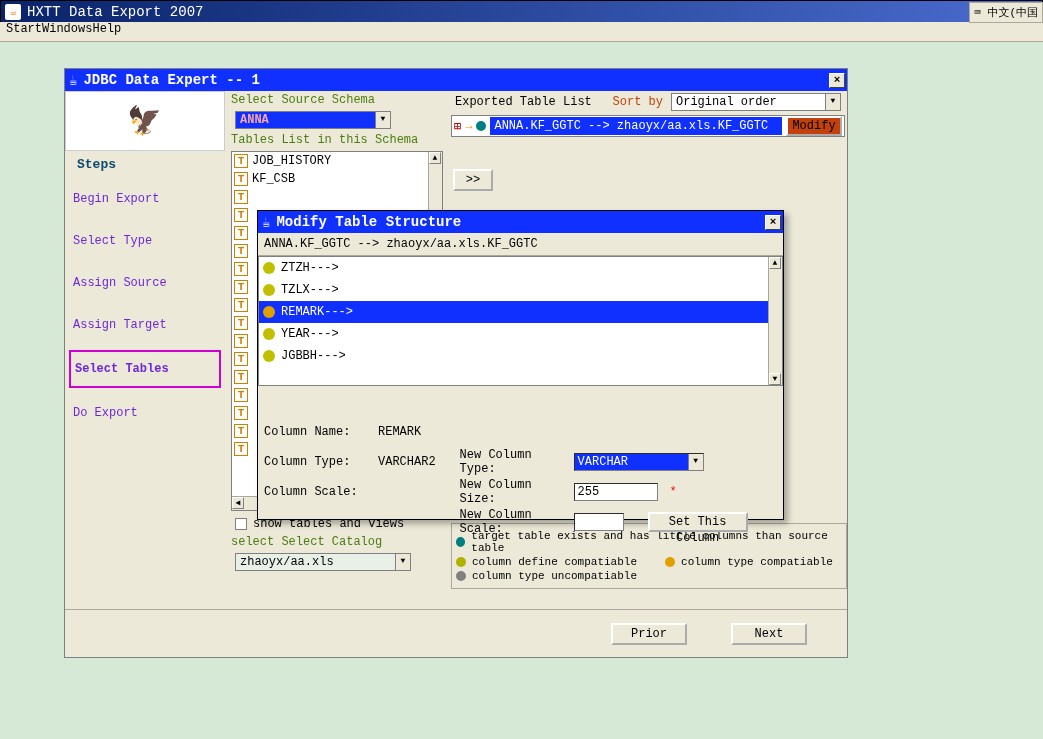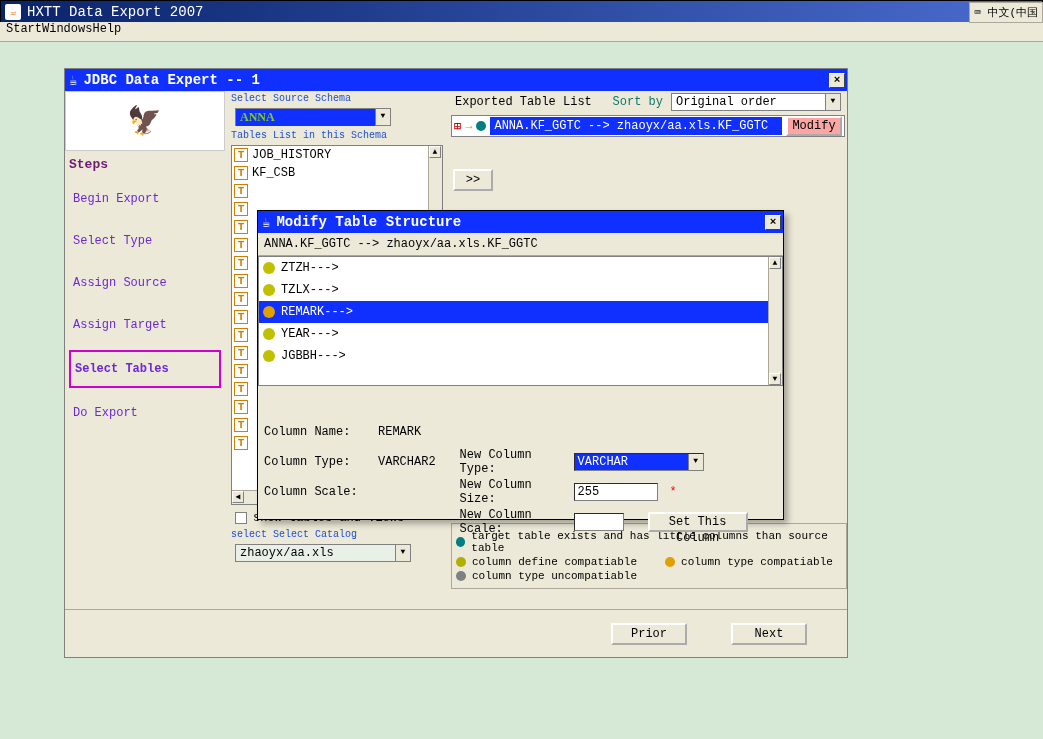--- a/index.html
+++ b/index.html
@@ -96,24 +96,24 @@
   }
   .eagle {
     width: 160px; height: 60px;
     background: #fff;
     border: 1px solid #ccc;
     display:flex; align-items:center; justify-content:center;
     font-size: 28px;
     color:#333;
   }
   .steps-heading {
-    color: #701a75;
+    color: #0c4a6e;
     font-weight: bold;
     font-size: 13px;
-    padding: 6px 4px;
+    padding: 6px 12px;
   }
   .step-item {
     padding: 14px 8px;
     font-size: 12px;
     color: #6d28d9;
     cursor: pointer;
     font-family: Liberation Mono, monospace;
   }
   .step-item.current {
     border: 2px solid #d000d0;
@@ -121,29 +121,29 @@
     margin: 4px;
     padding: 10px 4px;
   }
   
   .mid-col {
     position: absolute;
     left: 162px; top: 0;
     width: 220px;
     height: 530px;
   }
-  .label-row { padding: 2px 4px; font-size: 10px; color:#1d4ed8;font-family:Liberation Mono, monospace; }
+  .label-row { padding: 2px 4px; font-size: 12px; color:#4d7c0f;font-family:Liberation Mono, monospace; }
   .dropdown {
     display:flex;
     border: 1px solid #808080;
     background:#fff;
     height: 18px;
     align-items:center;
   }
-  .dropdown.selblue span:first-child { background:#1030ff; color:#84cc16;font-family:Liberation Serif, serif; }
+  .dropdown.selblue span:first-child { background:#1030ff; color:#fca5a5; }
   .dropdown span:first-child { flex:1; padding:1px 4px; font-weight:bold; font-size:12px; }
   .drop-arrow {
     width:15px; height:16px;
     background:#ece9d8;
     border-left:1px solid #808080;
     text-align:center; line-height:14px;
     font-size:8px;
   }
   .tables-list {
     border: 1px solid #808080;
@@ -215,42 +215,42 @@
     left: 386px; top: 0;
     width: 394px;
     font-size:12px;
   }
   .sort-row {
     display:flex; align-items:center;
     gap: 8px;
     padding: 2px 4px;
     justify-content: space-between;
   }
-  .sort-row .lbl-blue { color:#0f766e; }
+  .sort-row .lbl-blue { color:#c2410c; }
   .export-list {
     border:1px solid #808080;
     background:#fff;
     margin:2px 0 0 0;
     height: 22px;
     display:flex;
     align-items:center;
   }
   .export-list .erow {
     display:flex; align-items:center;
     height:20px; gap:4px; padding:0 2px;
     width:100%;
   }
   .export-list .erow .mapping {
     background:#1030ff; color:#fff;
     flex:1; padding:2px 4px;
   }
   .modify-btn {
     width:56px; height:20px;
     border:2px outset #fff;
-    background:#fca5a5;
+    background:#c2410c;
     text-align:center; line-height:16px;
   }
   
   .legend {
     position:absolute;
     left: 386px; top: 432px;
     width: 396px;
     border:1px solid #aca899;
     background:#ece9d8;
     padding: 4px;

